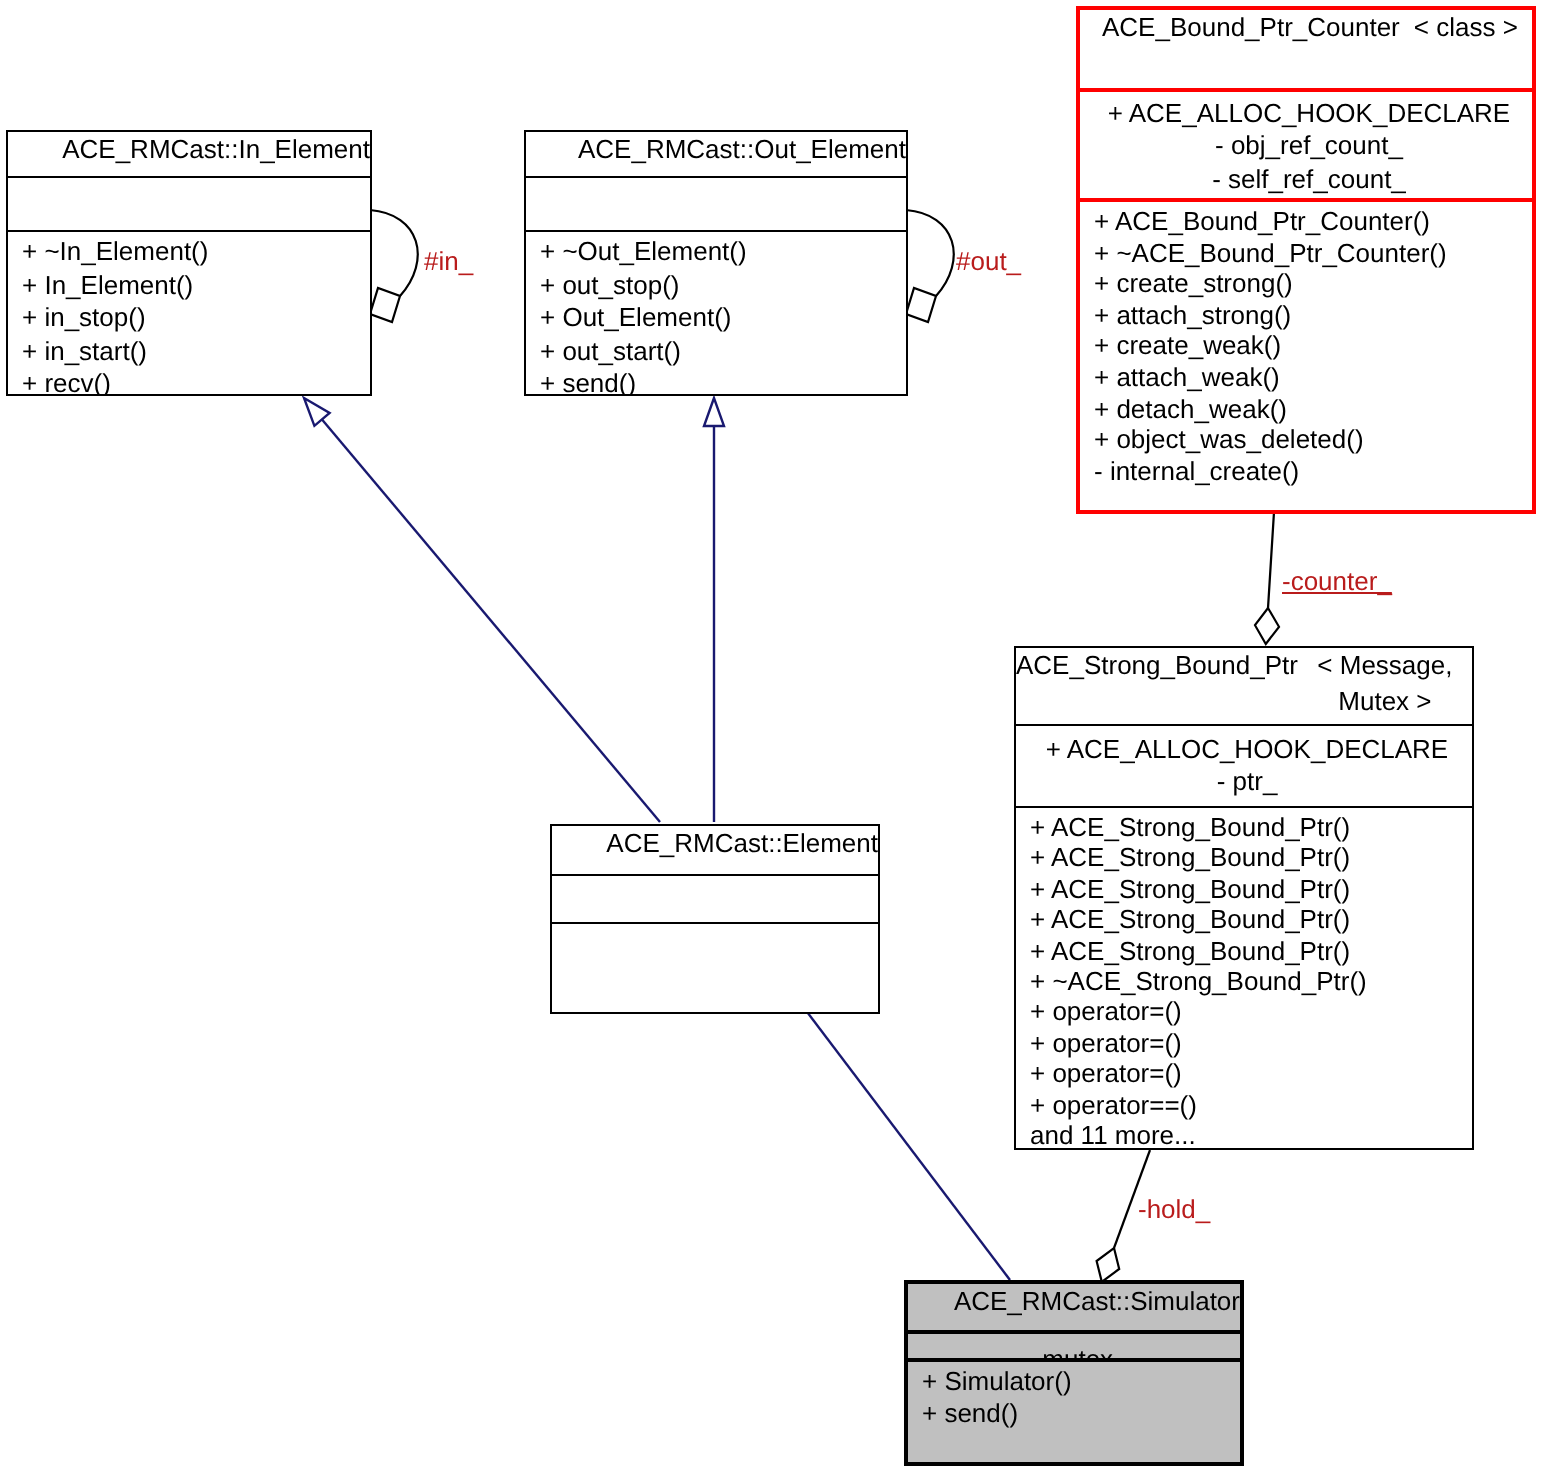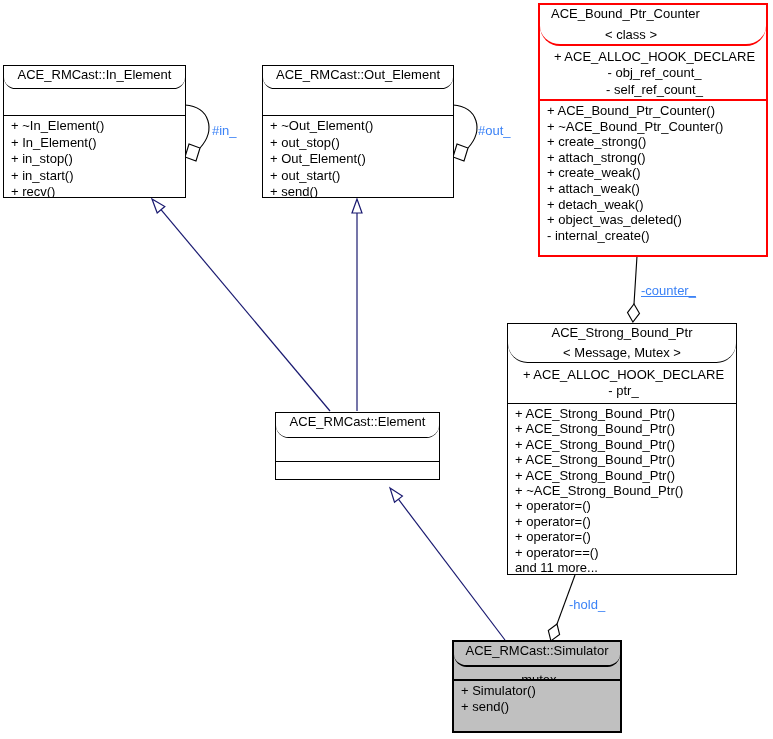--- a/index.html
+++ b/index.html
@@ -29,26 +29,24 @@
     border: 1px solid var(--node-border, #000000);
     display: flex;
     flex-direction: column;
   }
   .uml-box.truncated { border: 2px solid var(--trunc-border, #ff0000); }
   .uml-box.focus     { border: 2px solid var(--node-border, #000000); background: var(--focus-fill, #c0c0c0); }
 
   .title {
     border-bottom: 1px solid var(--node-border, #000000);
     display: flex;
-    flex-direction: column;
-    justify-content: space-between;
+    justify-content: flex-end;
     text-align: center;
     line-height: 18px;
     flex: 0 0 auto;
-    border-radius: 20px;
   }
   .uml-box.truncated .title { border-bottom: 2px solid var(--trunc-border, #ff0000); }
   .uml-box.focus .title     { border-bottom: 2px solid var(--node-border, #000000); }
 
   .attrs {
     border-bottom: 1px solid var(--node-border, #000000);
     padding: 3px 4px 0 7px;
     line-height: 16.4px;
     flex: 0 0 auto;
     overflow: hidden;
@@ -64,21 +62,21 @@
     flex: 1 1 auto;
     overflow: hidden;
     white-space: nowrap;
   }
 
   .member { white-space: nowrap; }
 
   .edge-label {
     position: absolute;
     white-space: nowrap;
-    color: #3b82f6;
+    color: #b91c1c;
     text-align: right;
   }
 </style>
 </head>
 <body>
 
 <div class="stage" style="--bg: #ffffff; --node-border: #000000; --node-fill: #ffffff; --trunc-border: #ff0000; --focus-fill: #c0c0c0;">
 
   <svg class="edges" viewBox="0 0 773 739">
 
@@ -172,21 +170,21 @@
         <div class="member">+ ACE_Strong_Bound_Ptr()</div>
         <div class="member">+ ~ACE_Strong_Bound_Ptr()</div>
         <div class="member">+ operator=()</div>
         <div class="member">+ operator=()</div>
         <div class="member">+ operator=()</div>
         <div class="member">+ operator==()</div>
         <div class="member">and 11 more...</div>
       </div>
   </div>
 
-  <div class="uml-box" style="left:275px; top:412px; width:165px; height:68px;">
+  <div class="uml-box" style="left:275px; top:412px; width:165px; height:95px;">
     <div class="title" style="height:25px;">
       <div>ACE_RMCast::Element</div>
     </div>
     <div class="attrs" style="height:24px;"></div>
     <div class="methods"></div>
   </div>
 
   <div class="uml-box focus" style="left:452px; top:640px; width:170px; height:93px;">
     <div class="title" style="height:25px;">
       <div>ACE_RMCast::Simulator</div>

